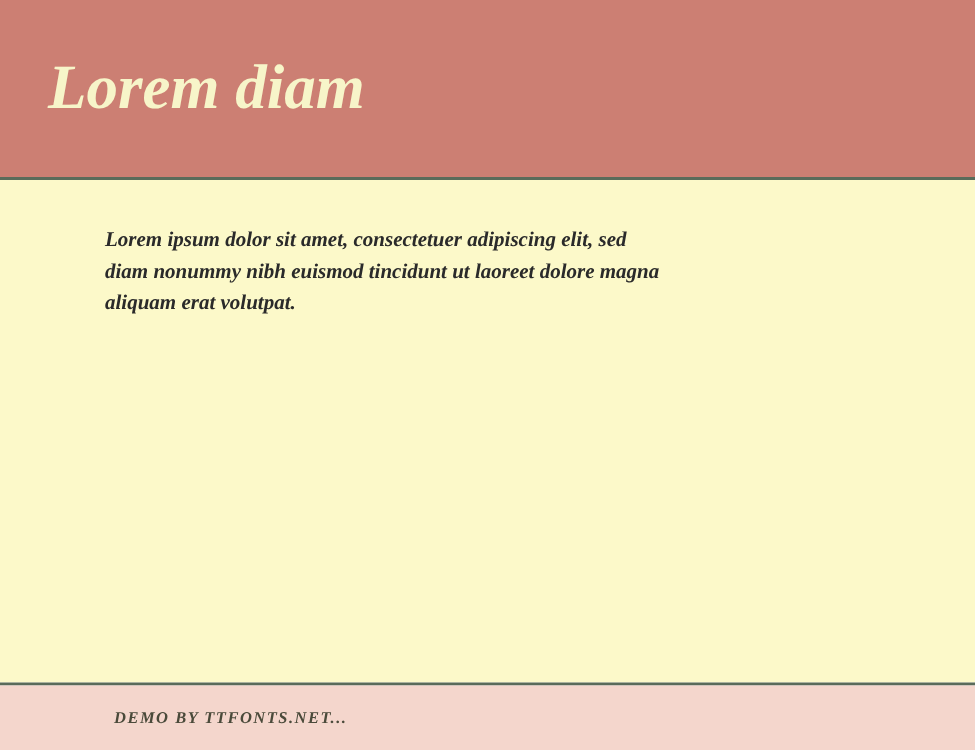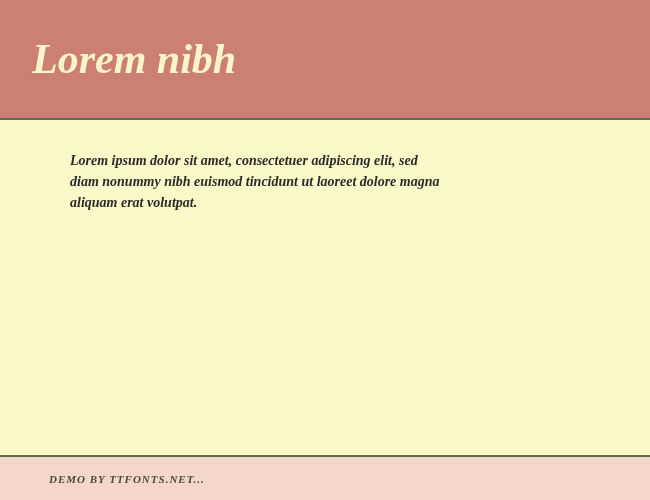--- a/index.html
+++ b/index.html
@@ -44,37 +44,37 @@
       line-height: 1.5;
       max-width: 370px;
     }
     .divider-bottom {
       height: 2px;
       background-color: #5a6b5a;
     }
     .footer {
       background-color: #f4d6cc;
       height: 43px;
-      padding-left: 49px;
+      padding-left: 76px;
       display: flex;
       align-items: center;
     }
     .footer-text {
       color: #4a4a3a;
       font-size: 11px;
       font-weight: bold;
       font-style: italic;
       letter-spacing: 1px;
     }
   </style>
 </head>
 <body>
 
 <div class="header">
-  <h1 class="header-title">Lorem nibh</h1>
+  <h1 class="header-title">Lorem diam</h1>
 </div>
 <div class="divider-top"></div>
 <div class="content">
   <p class="body-text">Lorem ipsum dolor sit amet, consectetuer adipiscing elit, sed diam nonummy nibh euismod tincidunt ut laoreet dolore magna aliquam erat volutpat.</p>
 </div>
 <div class="divider-bottom"></div>
 <div class="footer">
   <span class="footer-text">DEMO BY TTFONTS.NET...</span>
 </div>
 

